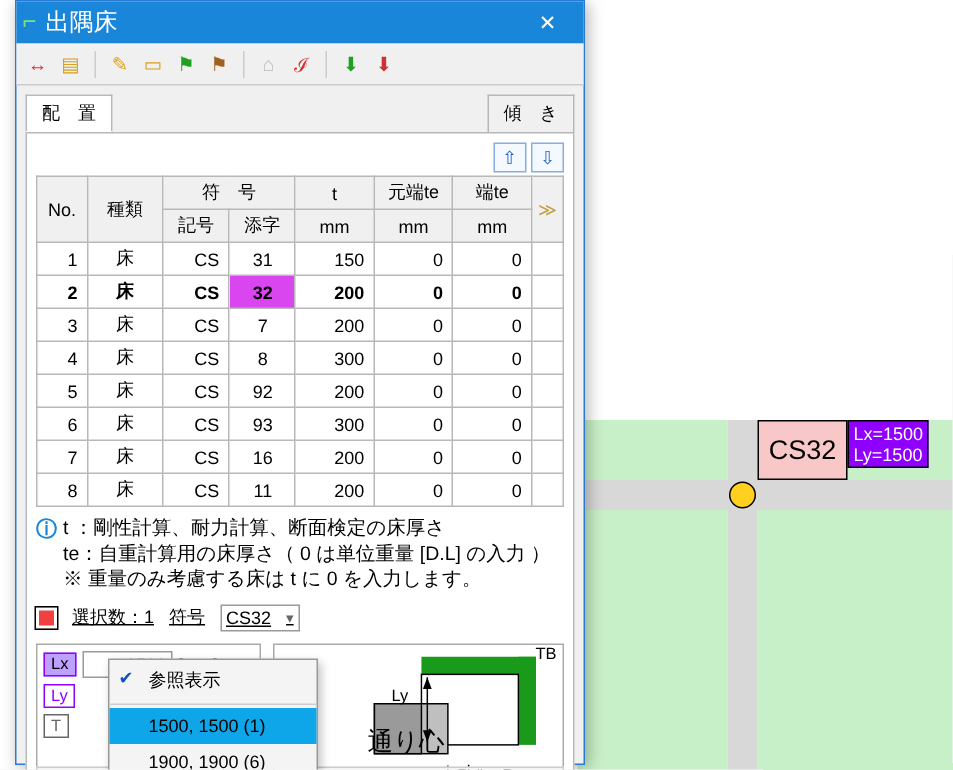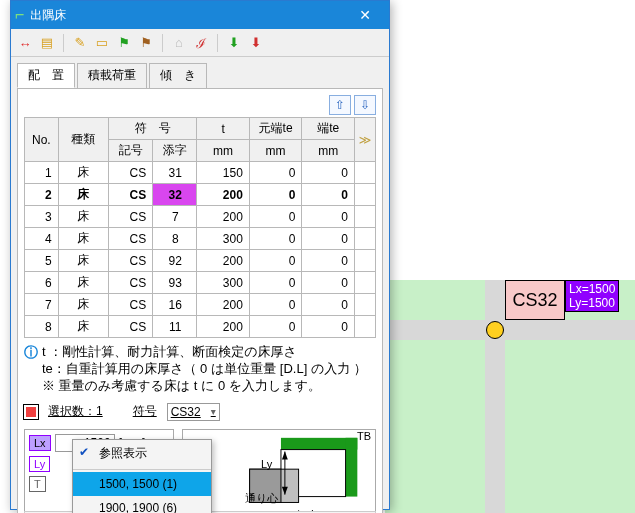--- a/index.html
+++ b/index.html
@@ -46,30 +46,30 @@
     width: 380px; height: 510px;
     background: #f0f0f0;
     box-shadow: 2px 2px 10px rgba(0,0,0,.3);
     border: 1px solid #2a7ad0;
   }
   .titlebar {
     height: 28px; background: #1a86d9; color: #fff;
     display: flex; align-items: center; padding: 0 4px;
   }
   .titlebar .ti { font: 16px Arial; color: #7de07d; margin-right: 6px; }
-  .titlebar .tt { flex: 1; font-size: 12px; }
+  .titlebar .tt { flex: 1; font-size: 16px; }
   .titlebar .close { width: 40px; text-align: center; font: 14px Arial; }
   .toolbar {
     height: 28px; background: #f0f0f0; border-bottom: 1px solid #ccc;
     display: flex; align-items: center; gap: 6px; padding: 0 6px;
   }
   .tb-ic { width: 16px; height: 16px; display: inline-flex; align-items:center; justify-content:center; font: 13px Arial; }
   .tb-sep { width: 1px; height: 18px; background: #ccc; margin: 0 2px; }
   .tabs {
-    display: flex; padding: 6px 6px 0; gap: 2px;
+    display: flex; padding: 6px 6px 0; gap: 2px; justify-content: space-between;
   }
   .tab {
     padding: 3px 10px; background: #f0f0f0; border: 1px solid #b8b8b8;
     border-bottom: none; font-size: 12px;
   }
   .tab.active { background: #fff; border-bottom: 1px solid #fff; position: relative; z-index: 2; }
   .tabpanel {
     margin: 0 6px 6px; background: #fff; border: 1px solid #b8b8b8;
     padding: 6px; position: relative; min-height: 440px;
   }
@@ -179,21 +179,20 @@
     <span class="tb-sep"></span>
     <span class="tb-ic" style="color:#bbb">⌂</span>
     <span class="tb-ic" style="color:#d03030">ℐ</span>
     <span class="tb-sep"></span>
     <span class="tb-ic" style="color:#20a020">⬇</span>
     <span class="tb-ic" style="color:#d03030">⬇</span>
   </div>
 
   <div class="tabs">
     <div class="tab active">配　置</div>
-    <div class="tab">積載荷重</div>
     <div class="tab">傾　き</div>
   </div>
 
   <div class="tabpanel">
 
     <div class="arrows">
       <span class="arrow-btn">⇧</span>
       <span class="arrow-btn">⇩</span>
     </div>
 
@@ -315,21 +314,21 @@
       <div class="txt">
         <div>t  ：剛性計算、耐力計算、断面検定の床厚さ</div>
         <div>te：自重計算用の床厚さ（ 0 は単位重量 [D.L] の入力 ）</div>
         <div>※ 重量のみ考慮する床は t に 0 を入力します。</div>
       </div>
     </div>
 
     <div class="selrow">
       <span class="sel-badge"></span>
       <span>選択数：1</span>
-      <span style="margin-left:20px">符号</span>
+      <span style="">符号</span>
       <span class="combo">
         <span>CS32</span>
         <span class="dd">▾</span>
       </span>
     </div>
 
     <div class="bottom">
       <div class="lx-panel">
         <div class="lx-row">
           <span class="lx-tag lx">Lx</span>
@@ -365,21 +364,21 @@
           <line x1="110" y1="82" x2="110" y2="90" stroke="#000"></line>
           <line x1="96" y1="22" x2="96" y2="66" stroke="#000"></line>
           <polygon points="96,22 93,30 99,30" fill="#000"></polygon>
           <polygon points="96,66 93,58 99,58" fill="#000"></polygon>
           <polygon points="114,86 122,83 122,89" fill="#000"></polygon>
           <polygon points="156,86 148,83 148,89" fill="#000"></polygon>
         </svg>
         <span style="position:absolute;right:4px;top:0;font-size:11px">TB</span>
         <span style="position:absolute;left:78px;top:28px;font-size:11px">Ly</span>
         <span style="position:absolute;left:128px;bottom:4px;font-size:11px">Lx</span>
-        <span style="position:absolute;left:62px;bottom:18px;font-size:11px">通り心</span>
+        <span style="position:absolute;left:62px;bottom:18px;font-size:17px">通り心</span>
       </div>
     </div>
 
     <div class="statusbar">
       <span class="grip">⋰</span>
     </div>
 
   </div>
 </div>
 

